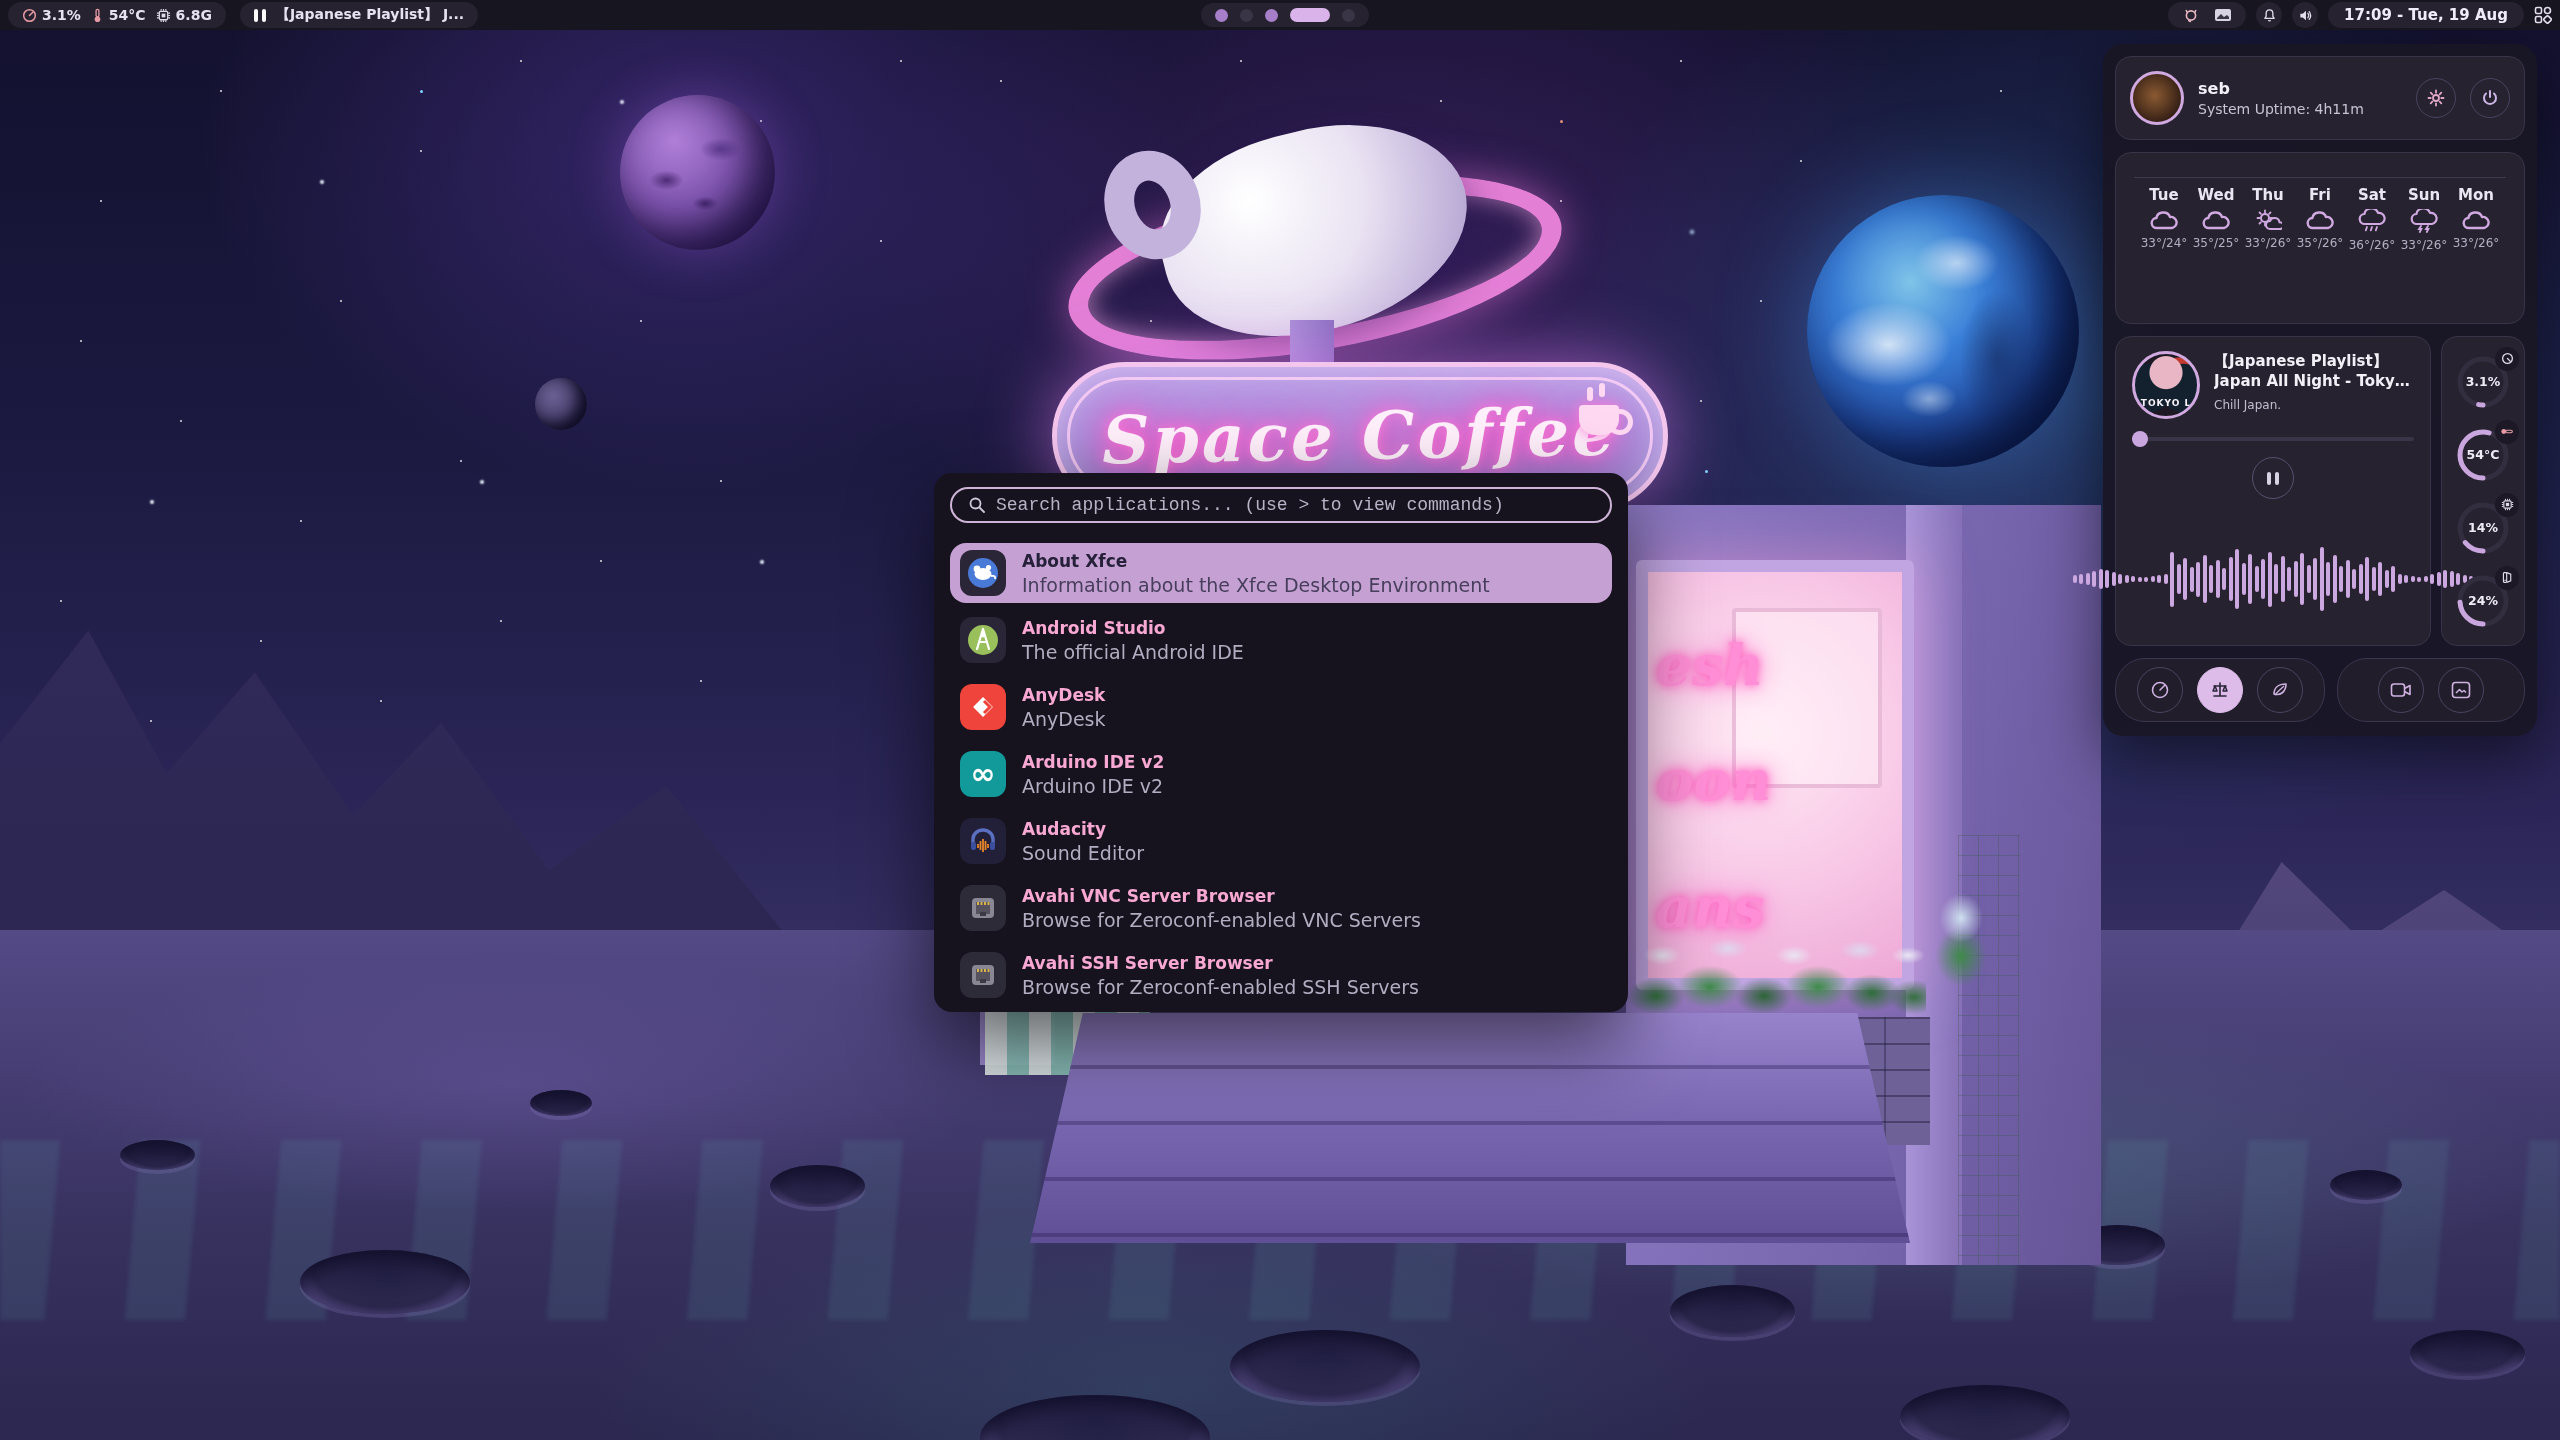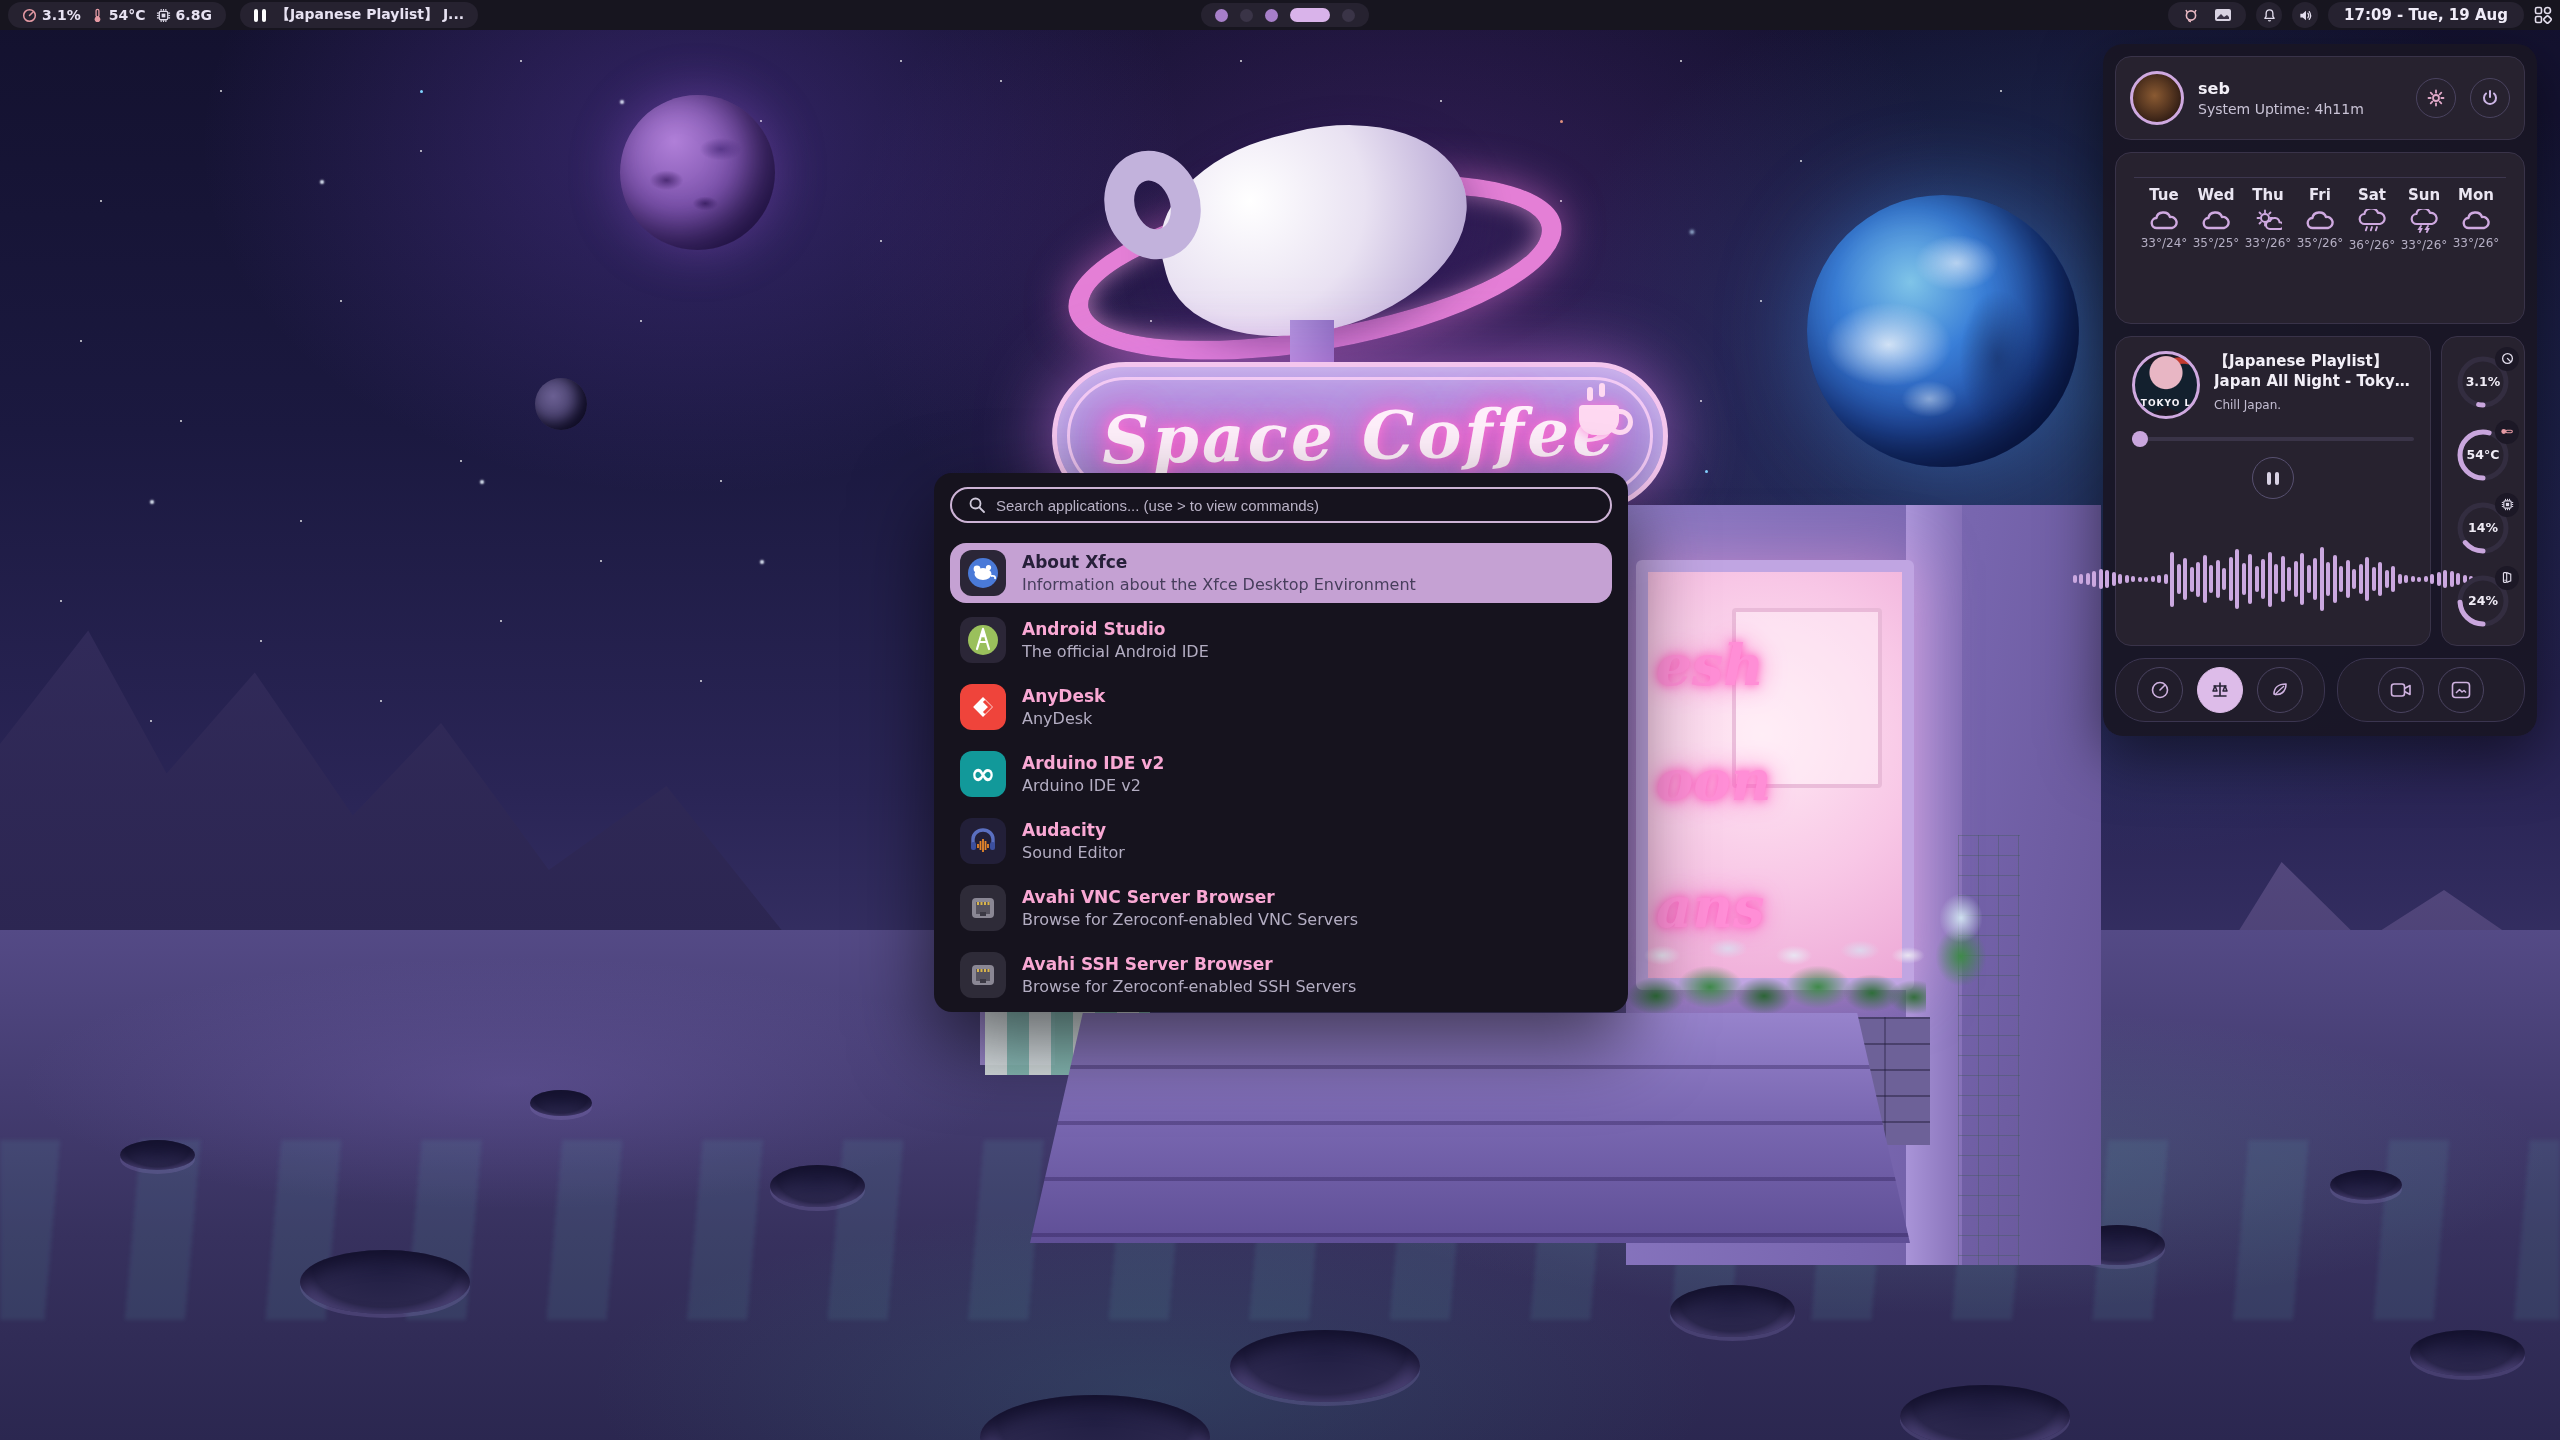--- a/index.html
+++ b/index.html
@@ -117,31 +117,31 @@
   .ws-dot.off { background:#3a3447; }
   .ws-active { width:40px; height:14px; border-radius:8px; background:#d9b3ea; }
   .tb-right { position:absolute; right:8px; top:2px; display:flex; align-items:center; gap:10px; }
   .tray-circle { width:26px; height:26px; border-radius:50%; background:#262230; display:flex; align-items:center; justify-content:center; }
   .clock-pill { background:#262230; border-radius:13px; height:26px; display:flex; align-items:center; padding:0 16px; color:#f0ecf8; font-size:15px; font-weight:bold; }
 
   
   .launcher { position:absolute; left:934px; top:473px; width:694px; height:539px; background:#16131e; border-radius:18px; z-index:40;
     box-shadow:0 30px 80px rgba(0,0,0,.6); padding:14px 16px; }
   .search-box { display:flex; align-items:center; gap:10px; height:36px; border:2px solid #cdb3d6; border-radius:18px; padding:0 16px; }
-  .search-box input { flex:1; background:transparent; border:none; outline:none; color:#c2410c; font-size:15px; font-family:Liberation Sans, sans-serif; }
+  .search-box input { flex:1; background:transparent; border:none; outline:none; color:#c2410c; font-size:18px; font-family:Liberation Mono, monospace; }
   .search-box input::placeholder { color:#b9b2c6; }
   .app-list { margin-top:20px; display:flex; flex-direction:column; gap:7px; }
   .app-row { display:flex; align-items:center; gap:16px; height:60px; border-radius:16px; padding:0 10px; }
   .app-row.selected { background:#c5a1d3; }
   .app-ico { width:46px; height:46px; border-radius:12px; background:#2b2637; display:flex; align-items:center; justify-content:center; flex:none; }
   .app-ico.red { background:#ef443b; }
   .app-ico.teal { background:#12999a; }
   .app-txt { display:flex; flex-direction:column; gap:3px; min-width:0; }
   .app-name { font-size:17px; font-weight:bold; color:#f9a8d4; }
-  .app-desc { font-size:16px; color:#b3adc2; }
+  .app-desc { font-size:19px; color:#b3adc2; }
   .app-row.selected .app-name { color:#27203a; }
   .app-row.selected .app-desc { color:#473e5c; }
   .inf { color:#fff; font-size:30px; font-weight:bold; line-height:1; }
 
   
   .sidepanel { position:absolute; left:2103px; top:44px; width:434px; height:692px; background:rgba(25,22,35,.93); border-radius:20px; z-index:45;
     padding:12px; display:flex; flex-direction:column; gap:12px; box-shadow:0 20px 60px rgba(0,0,0,.5); }
   .card { background:#27222f; border:1px solid #393349; border-radius:16px; }
   .user-card { height:84px; display:flex; align-items:center; padding:0 14px; gap:14px; }
   .avatar { width:54px; height:54px; border-radius:50%; border:3px solid #cfa9e0; background:radial-gradient(circle at 45% 45%, #8a5a32 0%, #5c3a22 40%, #241410 85%); flex:none; }

